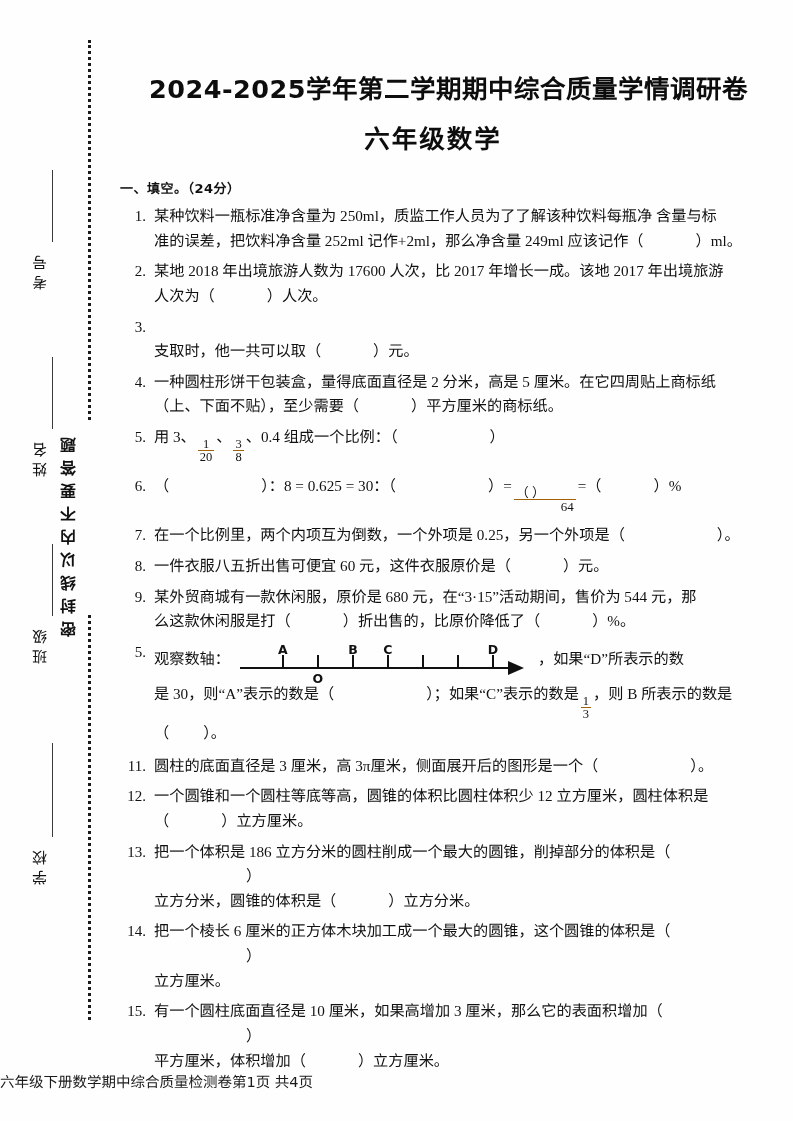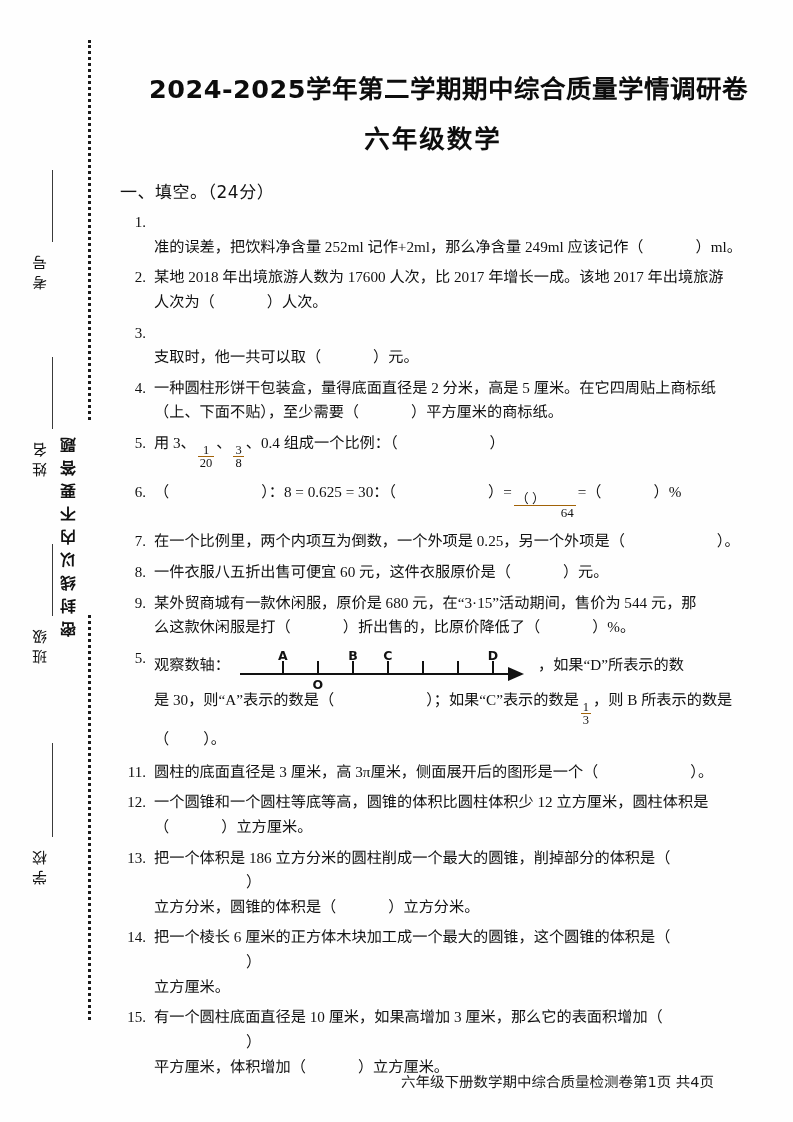--- a/index.html
+++ b/index.html
@@ -85,22 +85,22 @@
   }
 
   
   .body-col {
     position: absolute;
     left: 120px;
     top: 178px;
     width: 630px;
   }
   .section-head {
-    font-size: 17px;
-    font-weight: 400;
+    font-size: 13px;
+    font-weight: 700;
     letter-spacing: 0.5px;
     margin: 0 0 7px 0;
     font-family: "DejaVu Sans", "Liberation Sans", sans-serif;
   }
   .q {
     display: flex;
     align-items: flex-start;
     margin-bottom: 6px;
     font-size: 15.2px;
     line-height: 1.62;
@@ -187,21 +187,21 @@
     font-family: "DejaVu Sans", "Liberation Sans", sans-serif;
     transform: translateX(-50%);
   }
 
   
   .footer {
     position: absolute;
     left: 0;
     top: 1070px;
     width: 714px;
-    text-align: right;
+    text-align: left;
     font-family: "DejaVu Sans", "Liberation Sans", sans-serif;
     font-size: 14.5px;
     color: #1a1a1a;
   }
 </style>
 </head>
 <body>
 
 <div class="page">
 
@@ -228,21 +228,21 @@
   <div class="doc-title">2024-2025学年第二学期期中综合质量学情调研卷</div>
   <div class="doc-subtitle">六年级数学</div>
 
   <div class="body-col">
 
     <div class="section-head">一、填空。（24分）</div>
 
     <div class="q">
       <div class="q-num">1.</div>
       <div class="q-body">
-        <br>
+        <span>某种饮料一瓶标准净含量为 250ml，质监工作人员为了了解该种饮料每瓶净  含量与标</span><br>
         <span>准的误差，把饮料净含量 252ml 记作+2ml，那么净含量 249ml 应该记作（</span><span class="blank"></span><span>）ml。</span>
       </div>
     </div>
 
     <div class="q">
       <div class="q-num">2.</div>
       <div class="q-body">
         <span>某地 2018 年出境旅游人数为 17600 人次，比 2017 年增长一成。该地 2017 年出境旅游</span><br>
         <span>人次为（</span><span class="blank"></span><span>）人次。</span>
       </div>

